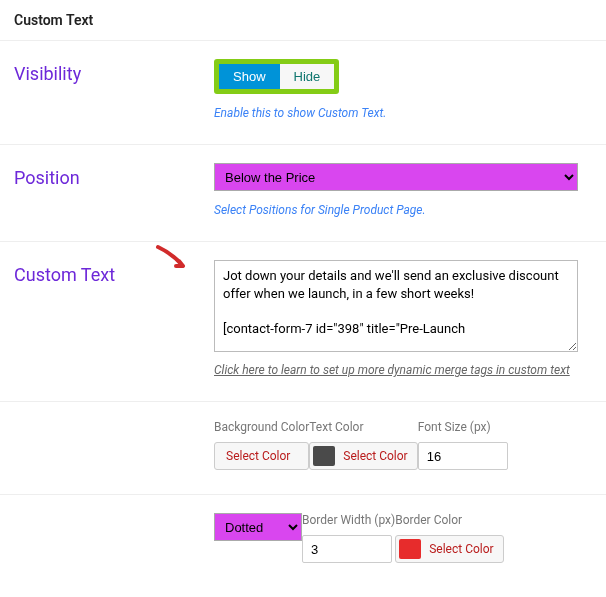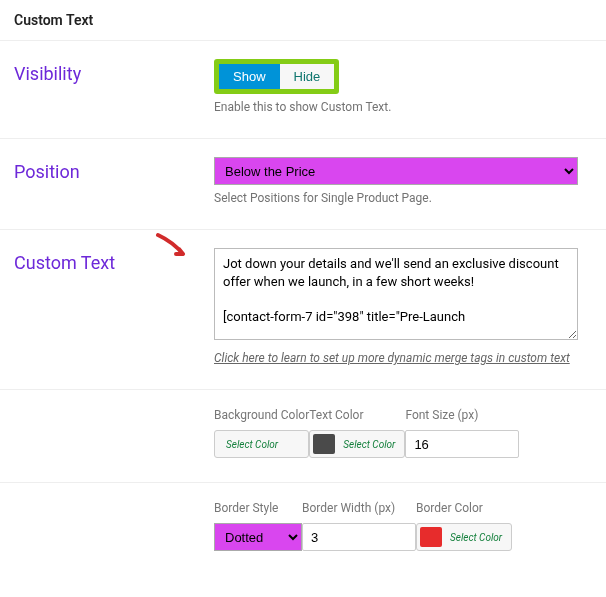--- a/index.html
+++ b/index.html
@@ -50,23 +50,24 @@
       cursor: pointer;
       background: #f7f7f7;
       color: #0f766e;
       border: none;
     }
     .toggle-btn.active {
       background: #0093d8;
       color: #fff;
     }
     .hint {
-      color: #737373;
-      font-size: 12px;
-      margin-top: 6px;
+      font-style: italic;
+      color: #3b82f6;
+      font-size: 12px;
+      margin-top: 12px;
     }
     select {
       width: 100%;
       max-width: 364px;
       padding: 4px 6px;
       font-size: 13px;
       border: 1px solid #aaa;
       background: #d946ef;
       height: 28px;
     }
@@ -116,27 +117,26 @@
     .color-swatch {
       width: 22px;
       height: 20px;
       border-radius: 2px;
     }
     .color-swatch.none {
       width: 0;
       margin: 0;
     }
     .color-label {
-      font-size: 10px;
-      color: #15803d;
+      font-size: 12px;
+      color: #b91c1c;
       padding: 2px 6px;
-      font-style: italic;
     }
     input[type="text"] {
-      width: 114px;
+      width: 90px;
       padding: 5px 8px;
       font-size: 13px;
       border: 1px solid #ccc;
       border-radius: 2px;
       height: 28px;
     }
     .select-sm {
       width: 88px;
     }
     .arrow {
@@ -213,21 +213,20 @@
       </div>
     </div>
   </div>
 </div>
 
 <div class="row" style="border-bottom:none;">
   <div class="row-label"></div>
   <div class="row-content">
     <div class="field-group">
       <div class="field">
-        <span class="field-label">Border Style</span>
         <select class="select-sm">
           <option>Dotted</option>
         </select>
       </div>
       <div class="field">
         <span class="field-label">Border Width (px)</span>
         <input type="text" value="3" style="">
       </div>
       <div class="field">
         <span class="field-label">Border Color</span>

